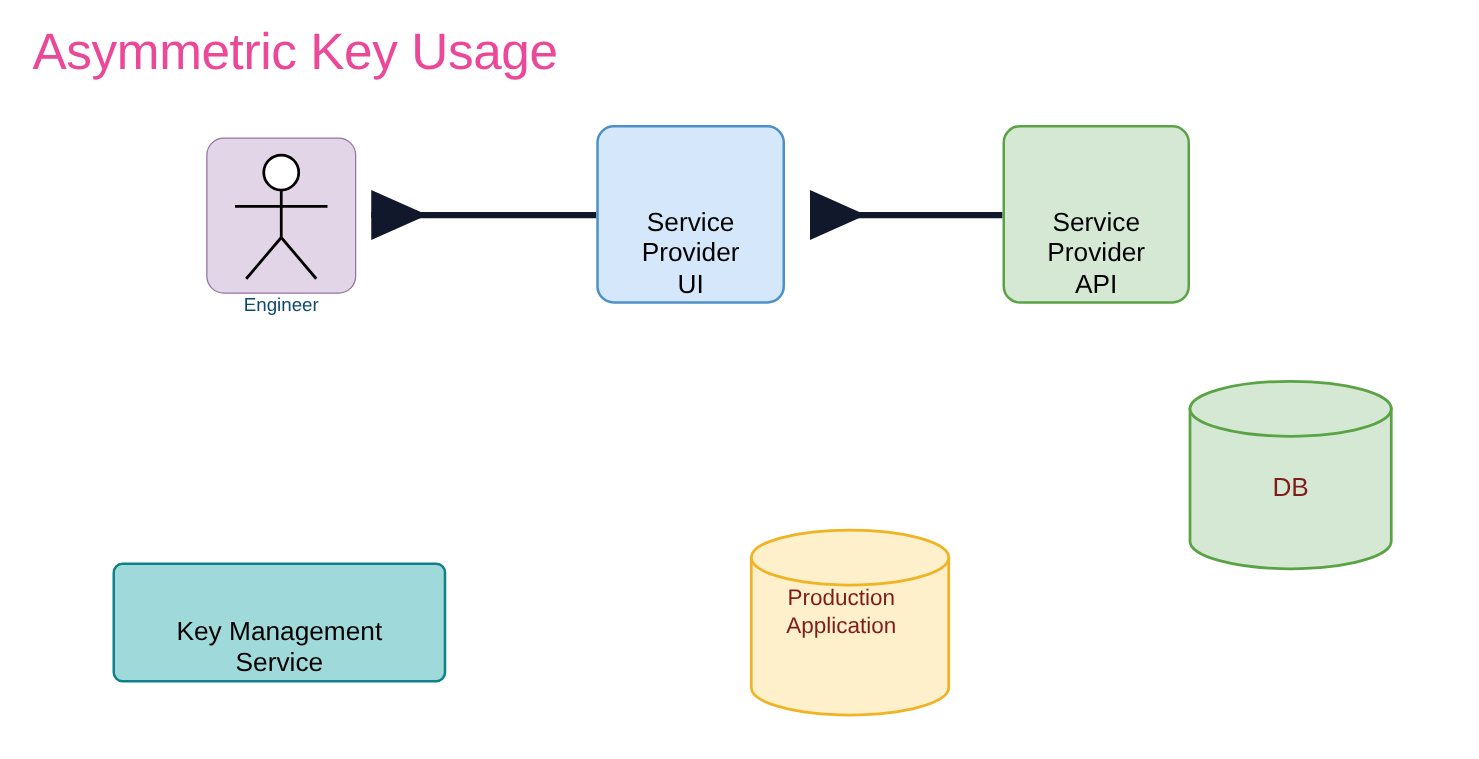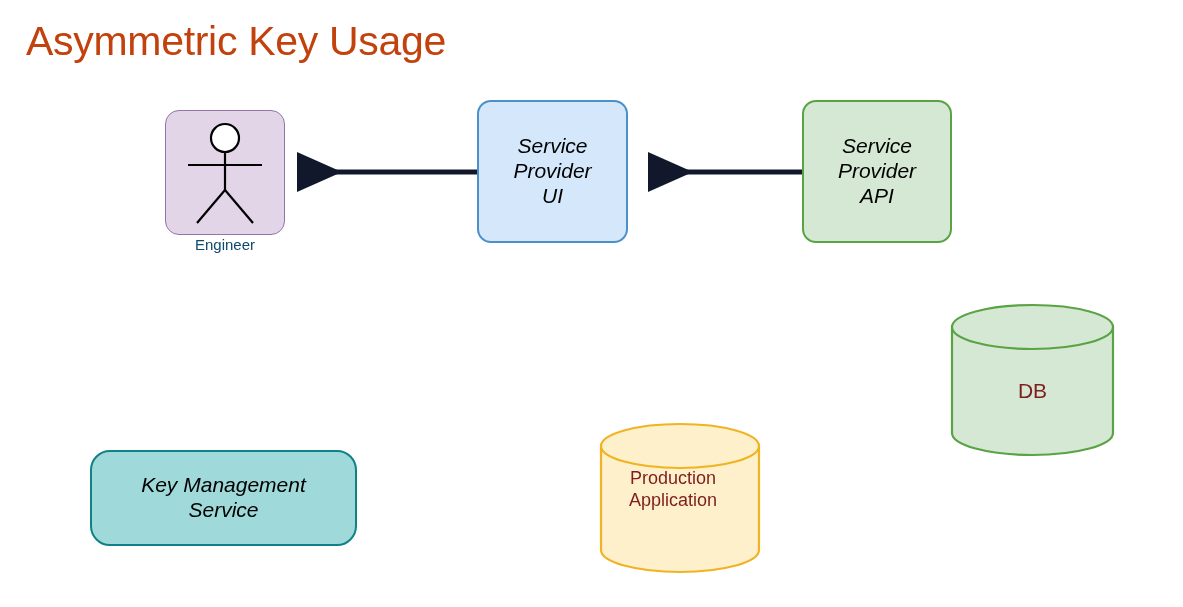--- a/index.html
+++ b/index.html
@@ -20,32 +20,31 @@
     width: 1183px;
     height: 607px;
   }
   .page-title {
     position: absolute;
     left: 26px;
     top: 18px;
     font-family: "Liberation Sans", sans-serif;
     font-size: 41px;
     font-weight: 400;
-    color: #c2410c;
+    color: #ec4899;
     letter-spacing: -0.3px;
     white-space: nowrap;
   }
   .node {
     position: absolute;
     box-sizing: border-box;
     display: flex;
-    align-items: center;
+    align-items: flex-end;
     justify-content: center;
     text-align: center;
-    font-style: italic;
   }
   .node-label {
     font-family: "Liberation Sans", sans-serif;
     color: #000000;
     line-height: 1.18;
     white-space: pre-line;
   }
 
   
   #actor-box {
@@ -101,21 +100,21 @@
   #sp-api .node-label { font-size: 21px; }
 
   
   #kms {
     left: 90px;
     top: 450px;
     width: 267px;
     height: 96px;
     background: #9fd9d9;
     border: 2px solid #108189;
-    border-radius: 20px;
+    border-radius: 8px;
   }
   #kms .node-label { font-size: 21px; }
 
   
   .cyl-label {
     position: absolute;
     text-align: center;
     font-family: "Liberation Sans", sans-serif;
     color: #7f1d1d;
     line-height: 1.2;

